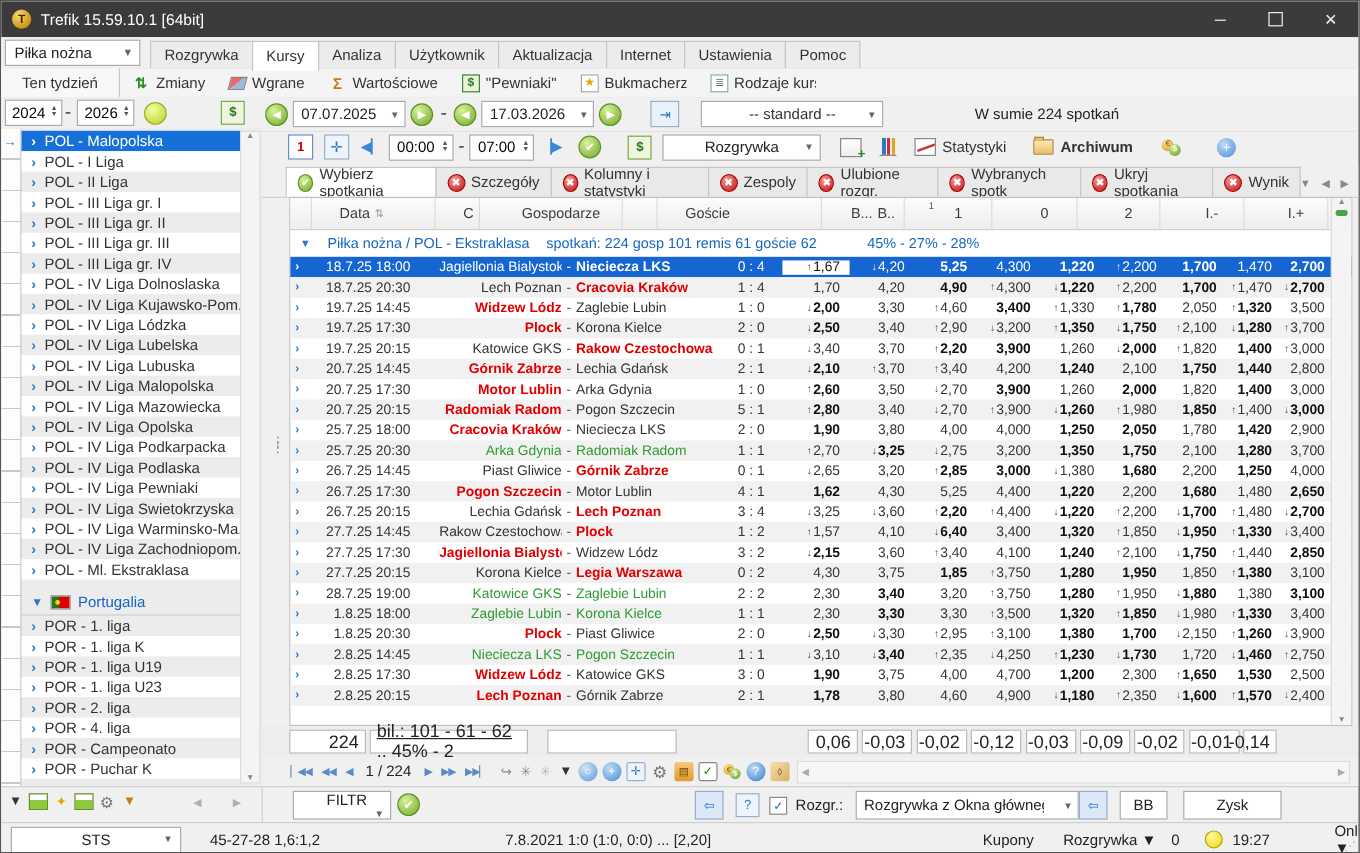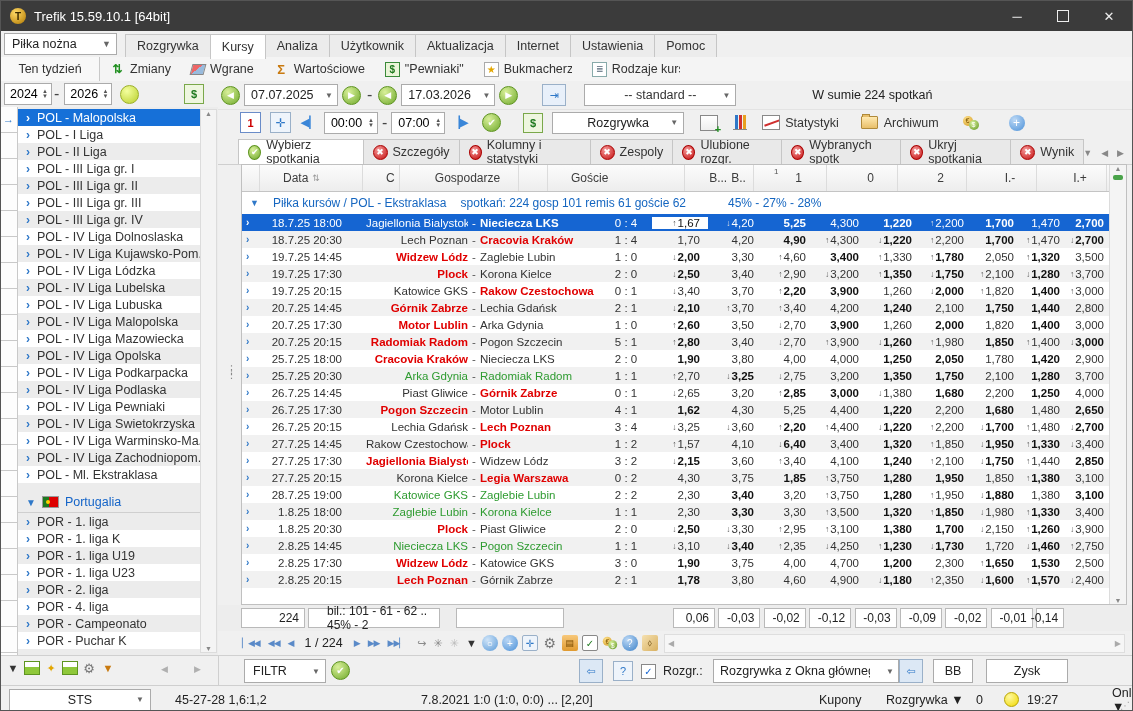--- a/index.html
+++ b/index.html
@@ -126,22 +126,22 @@
   .td-odd.b{font-weight:bold;color:#111;}
   .trow.sel .td-odd{color:#fff;}
   .trow.sel .td-odd .arr{color:#e8e8e8;}
   .trow.sel .td-odd.focus{background:#fff;color:#111;}
   .trow.sel .td-odd.focus .arr{color:#555;}
   .tvsb{position:absolute;right:0;top:0;bottom:0;width:16px;background:#f4f4f4;border-left:1px solid #dcdcdc;display:flex;flex-direction:column;align-items:center;font-size:7px;color:#888;}
   .tvsb .thumb{width:10px;height:5px;background:#4aa34a;border-radius:2px;margin-top:3px;}
   .tvsb .dn{margin-top:auto;}
   
   .sumrow{position:absolute;top:524px;left:0;right:0;height:26px;background:#ededed;}
-  .sbox{position:absolute;top:3px;height:20px;background:#fff;border:1px solid #b9b9b9;font-size:12px;color:#222;display:flex;align-items:center;justify-content:flex-end;padding-right:5px;box-sizing:border-box;}
-  .sbox.lefttxt{justify-content:flex-start;padding-left:18px;}
+  .sbox{position:absolute;top:3px;height:20px;background:#fff;border:1px solid #b9b9b9;font-size:15px;color:#222;display:flex;align-items:center;justify-content:flex-end;padding-right:5px;box-sizing:border-box;}
+  .sbox.lefttxt{justify-content:flex-start;padding-left:5px;text-decoration:underline;}
   .navrow{position:absolute;top:550px;left:0;right:0;height:24px;display:flex;align-items:center;background:#f0f0f0;font-size:12px;color:#333;}
   .nic{color:#5a8ac8;font-size:9px;margin:0 4px;letter-spacing:-1px;white-space:nowrap;}
   .nic.gray{color:#8a8a8a;}
   .pager{margin:0 7px;font-size:12.5px;color:#222;}
   .rico{width:16px;height:16px;border-radius:50%;margin:0 2px;display:flex;align-items:center;justify-content:center;font-size:10px;color:#fff;}
   .rico.mag{background:radial-gradient(circle at 35% 30%,#cfe4f8,#5a9ad8);}
   .rico.plus{background:radial-gradient(circle at 35% 30%,#bcd8f5,#4a90d8);}
   .rico.move{background:#eef4fb;color:#2f78c8;border:1px solid #9ab0c8;border-radius:2px;box-sizing:border-box;}
   .rico.gear{background:none;color:#777;font-size:14px;}
   .rico.clip{background:linear-gradient(#f8c87a,#e09a30);border-radius:2px;color:#7a4a00;font-size:9px;}
@@ -152,21 +152,21 @@
   
   .filtrband{position:absolute;top:654px;left:0;right:0;height:30px;background:#f0f0f0;border-top:1px solid #d0d0d0;}
   .sbicons{position:absolute;left:4px;top:4px;display:flex;align-items:center;gap:3px;}
   .sbi{width:16px;height:16px;display:flex;align-items:center;justify-content:center;font-size:11px;}
   .funnelT{color:#333;font-weight:bold;}
   .grnwin{width:14px;height:12px;border:1px solid #5e9420;background:linear-gradient(#fff 0 40%,#8fc83a 40%);}
   .wand{color:#e3a600;}
   .gearic{color:#777;font-size:13px;}
   .funnelO{color:#c97a10;}
   .sblr{position:absolute;left:160px;top:8px;color:#b0b0b0;font-size:9px;display:flex;gap:26px;}
-  .filtrcombo{position:absolute;left:26px;top:3px;width:72px;height:22px;background:#fff;border:1px solid #ababab;display:flex;align-items:center;font-size:12.5px;padding-left:8px;color:#222;}
+  .filtrcombo{position:absolute;left:26px;top:3px;width:72px;height:22px;background:#fff;border:1px solid #ababab;display:flex;align-items:center;font-size:12.5px;padding-left:8px;color:#222;flex-direction:column;}
   .filtrcombo .dd{margin-left:auto;margin-right:5px;color:#666;font-size:8px;}
   .fcheck{position:absolute;left:106px;top:5px;}
   .qfield{position:absolute;left:132px;top:3px;width:210px;height:22px;background:#dcdcdc;border:1px solid #b0b0b0;display:flex;align-items:center;justify-content:center;font-size:12.5px;color:#222;box-sizing:border-box;}
   .bluarrbtn{width:22px;height:22px;border:1px solid #9ab0c8;background:#dce8f5;color:#2f78c8;display:flex;align-items:center;justify-content:center;font-size:11px;position:absolute;top:3px;}
   .qbtn{position:absolute;left:380px;top:5px;width:18px;height:18px;border:1px solid #9ab0c8;background:#eef4fb;color:#2f78c8;font-size:11px;display:flex;align-items:center;justify-content:center;}
   .chkbox{width:13px;height:13px;background:#fff;border:1px solid #888;color:#1565d2;font-size:10px;display:flex;align-items:center;justify-content:center;position:absolute;left:404px;top:8px;}
   .rozgrlbl{position:absolute;left:423px;top:8px;font-size:12.5px;color:#222;}
   .rozgrcombo{position:absolute;left:466px;top:3px;width:178px;height:22px;background:#fff;border:1px solid #ababab;display:flex;align-items:center;font-size:12.5px;padding-left:6px;color:#222;overflow:hidden;}
   .rozgrcombo .txt{white-space:nowrap;overflow:hidden;max-width:150px;}
   .rozgrcombo .dd{margin-left:auto;margin-right:4px;color:#666;font-size:8px;}
@@ -443,21 +443,21 @@
         <div class="dollarbtn" style="margin:0 0 0 22px;">$</div>
         <div class="rozcombo" style="margin-left:9px;">
           <span>Rozgrywka</span>
           <span class="dd">▼</span>
         </div>
         <div class="ic-table" style="margin-left:16px;"></div>
         <div class="ic-bars" style="margin-left:15px;"></div>
         <div class="ic-line" style="margin-left:15px;"></div>
         <span class="lbl" style="margin-left:5px;">Statystyki</span>
         <div class="ic-folder" style="margin-left:22px;"></div>
-        <span class="lbl" style="margin-left:6px;">Archiwum</span>
+        <span class="lbl" style="margin-left:6px;font-weight:bold;">Archiwum</span>
         <div class="ic-coins" style="margin-left:24px;"></div>
         <div class="ic-plus" style="margin-left:30px;">+</div>
       </div>
 
       <div class="rowC">
         <div style="width:22px;"></div>
         <div id="fbtns" style="display:flex;align-items:flex-end;">
             <div class="fbtn ok">
               <span class="fic g">✔</span>
               <span>Wybierz spotkania</span>
@@ -521,21 +521,21 @@
             <div class="th">2</div>
             <div class="th">I.-</div>
             <div class="th">I.+</div>
             <div class="th">II.-</div>
             <div class="th">II.+</div>
             <div class="th">III.-</div>
             <div class="th">III.+</div>
           </div>
         <div class="grouprow">
           <span class="gchev">▼</span>
-          <span>Piłka kursów / POL - Ekstraklasa</span>
+          <span>Piłka nożna / POL - Ekstraklasa</span>
           <span>spotkań: 224  gosp 101  remis 61  goście 62</span>
           <span style="margin-left:28px;">45% - 27% - 28%</span>
         </div>
         <div class="rows" id="rows">
             <div class="trow sel">
               <span class="rc">›</span>
               <span class="td-date">18.7.25 18:00</span>
               <span></span>
               <span class="td-home nm ">Jagiellonia Bialystok</span>
               <span class="td-dash">-</span>

